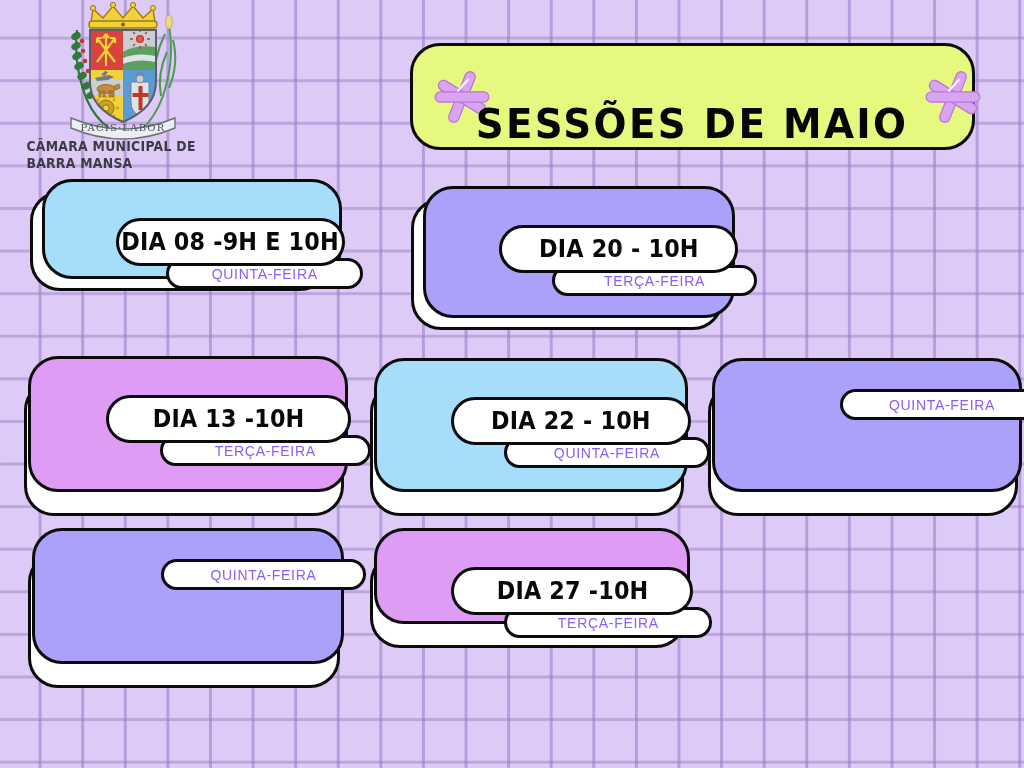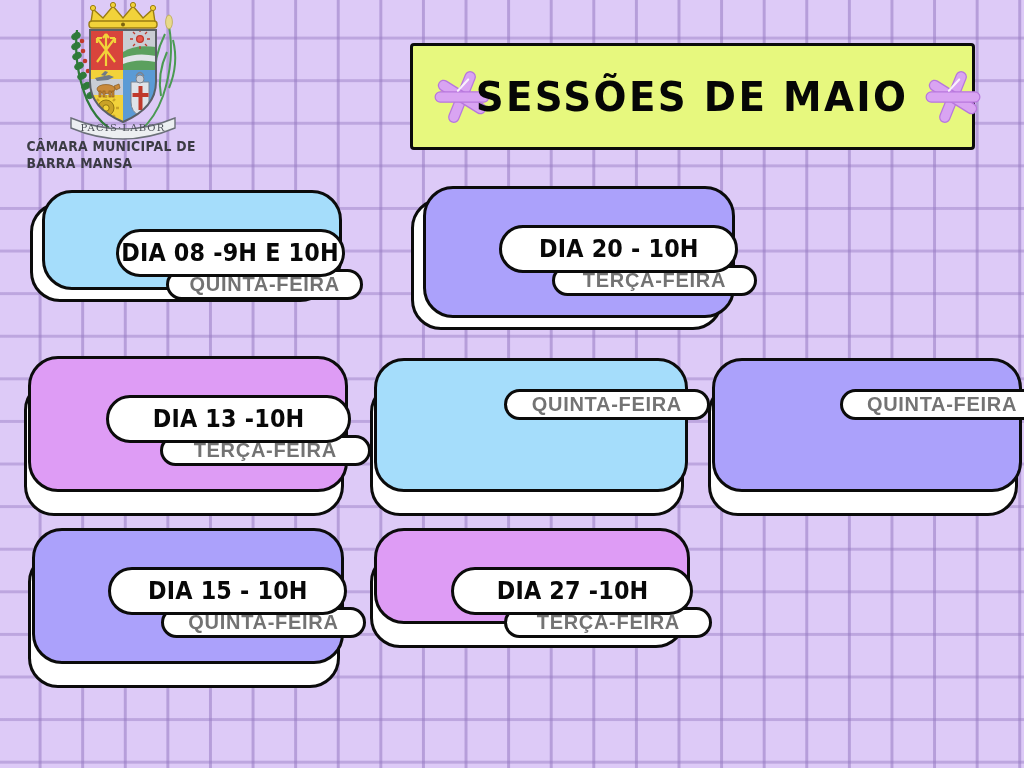--- a/index.html
+++ b/index.html
@@ -56,23 +56,23 @@
 
   
   #title-banner {
     position: absolute;
     left: 410px;
     top: 43px;
     width: 565px;
     height: 107px;
     background: #e7f87e;
     border: 3.5px solid #0b0b0b;
-    border-radius: 4px;
+    border-radius: 30px;
     display: flex;
-    align-items: center;
+    align-items: flex-end;
     justify-content: center;
   }
   #title-text {
     font-family: "DejaVu Sans", sans-serif;
     font-weight: bold;
     font-size: 40px;
     letter-spacing: 2.4px;
     color: #060606;
     transform: scaleX(0.97);
     white-space: nowrap;
@@ -153,24 +153,24 @@
     border: 3.2px solid #0b0b0b;
     border-radius: 22px;
     display: flex;
     align-items: center;
     justify-content: center;
     z-index: 1;
     padding: 0 10px;
   }
   .pill-weekday span {
     font-family: "Liberation Sans", sans-serif;
-    font-weight: bold;
-    font-size: 20px;
+    font-weight: normal;
+    font-size: 14px;
     letter-spacing: 0.7px;
-    color: #737373;
+    color: #8b5cf6;
     white-space: nowrap;
   }
 </style>
 </head>
 <body>
 
 <div id="grid-bg"></div>
 
 <div id="page">
 
@@ -295,21 +295,21 @@
       <g fill="#d9a4f2" stroke="#b877dd" stroke-width="1.2" stroke-linejoin="round">
         <rect x="25" y="4" width="10" height="52" rx="5" transform="rotate(22 30 30)"></rect>
         <rect x="25" y="4" width="10" height="52" rx="5" transform="rotate(-58 30 30)"></rect>
         <rect x="25" y="4" width="10" height="52" rx="5" transform="rotate(90 30 30)"></rect>
       </g>
       <path d="M36 13 L26 24" stroke="#ffffff" stroke-width="2" stroke-linecap="round" opacity="0.85" fill="none"></path>
     </svg>
   </div>
 
   <div id="cards-root">
-      <div class="card-wrap" style="left: 42px; top: 190px; width: 300px; height: 100px;">
+      <div class="card-wrap" style="left: 42px; top: 179px; width: 300px; height: 100px;">
         <div class="card-shadow s1"></div>
         <div class="card-body" style="background: rgb(165, 221, 251);">
           <div class="pill-stack">
             <div class="pill-day">
               <span>DIA 08 -9H E 10H</span>
             </div>
             <div class="pill-weekday">
               <span>QUINTA-FEIRA</span>
             </div>
           </div>
@@ -338,43 +338,43 @@
             <div class="pill-weekday">
               <span>TERÇA-FEIRA</span>
             </div>
           </div>
         </div>
       </div>
       <div class="card-wrap" style="left: 374px; top: 358px; width: 314px; height: 134px;">
         <div class="card-shadow s2"></div>
         <div class="card-body" style="background: rgb(165, 221, 251);">
           <div class="pill-stack">
+            <div class="pill-day">
+              <span>DIA 22 - 10H</span>
+            </div>
             <div class="pill-weekday">
               <span>QUINTA-FEIRA</span>
             </div>
           </div>
         </div>
       </div>
       <div class="card-wrap" style="left: 712px; top: 358px; width: 310px; height: 134px;">
         <div class="card-shadow s2"></div>
         <div class="card-body" style="background: rgb(171, 161, 251);">
           <div class="pill-stack">
             <div class="pill-weekday">
               <span>QUINTA-FEIRA</span>
             </div>
           </div>
         </div>
       </div>
       <div class="card-wrap" style="left: 32px; top: 528px; width: 312px; height: 136px;">
         <div class="card-shadow s2"></div>
         <div class="card-body" style="background: rgb(171, 161, 251);">
           <div class="pill-stack">
-            <div class="pill-day">
-              <span>DIA 15 - 10H</span>
-            </div>
             <div class="pill-weekday">
               <span>QUINTA-FEIRA</span>
             </div>
           </div>
         </div>
       </div>
       <div class="card-wrap" style="left: 374px; top: 528px; width: 316px; height: 96px;">
         <div class="card-shadow s2"></div>
         <div class="card-body" style="background: rgb(222, 156, 245);">
           <div class="pill-stack">

